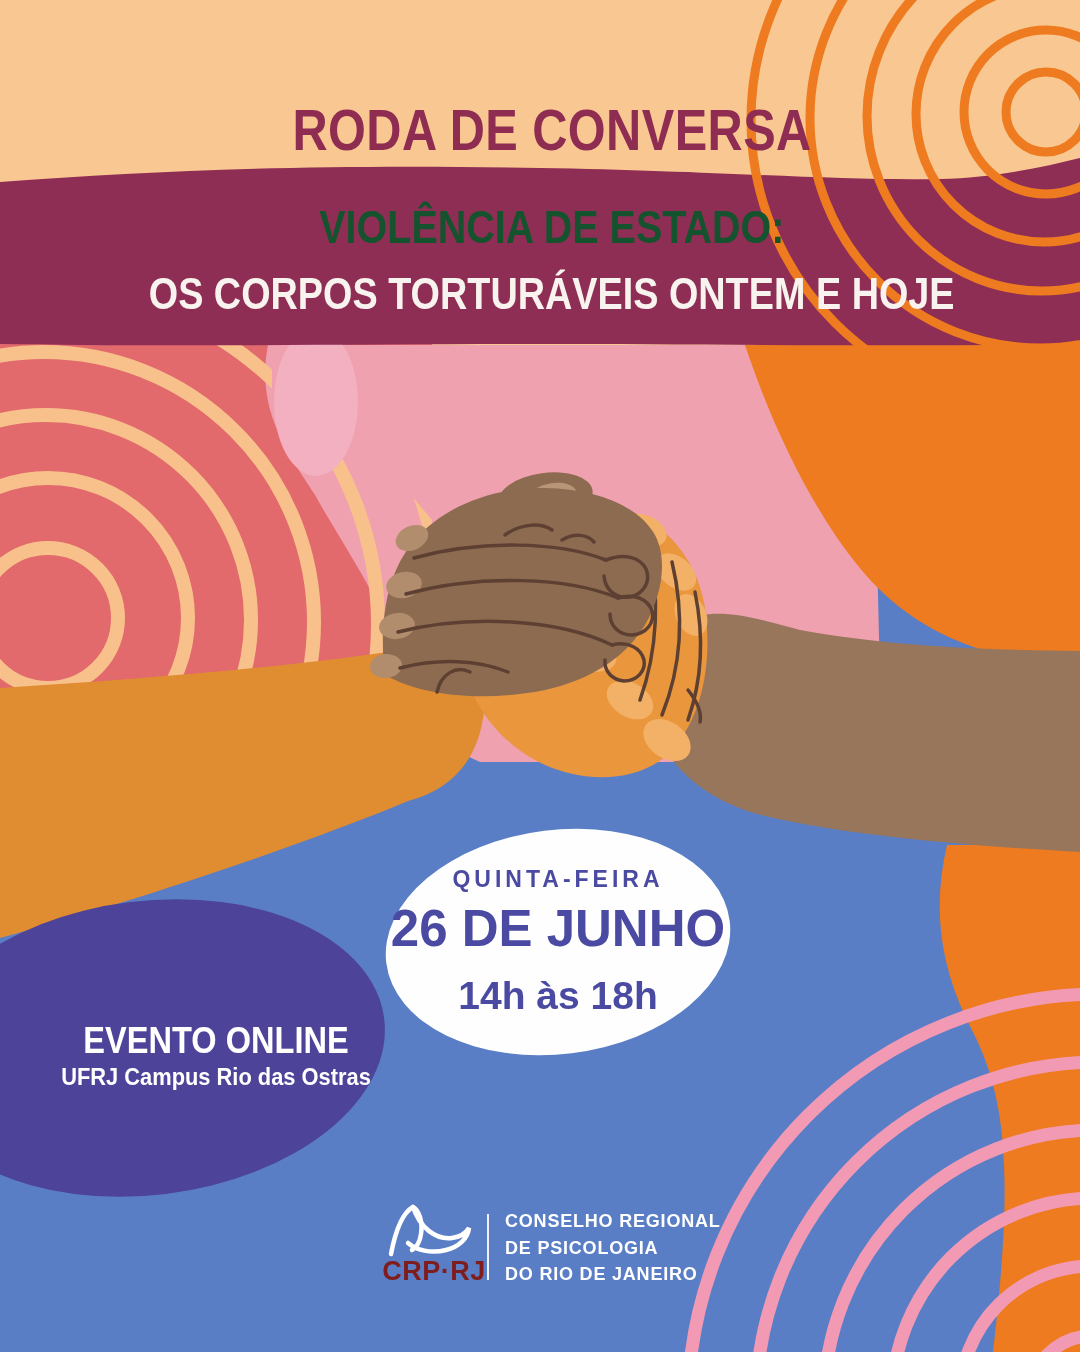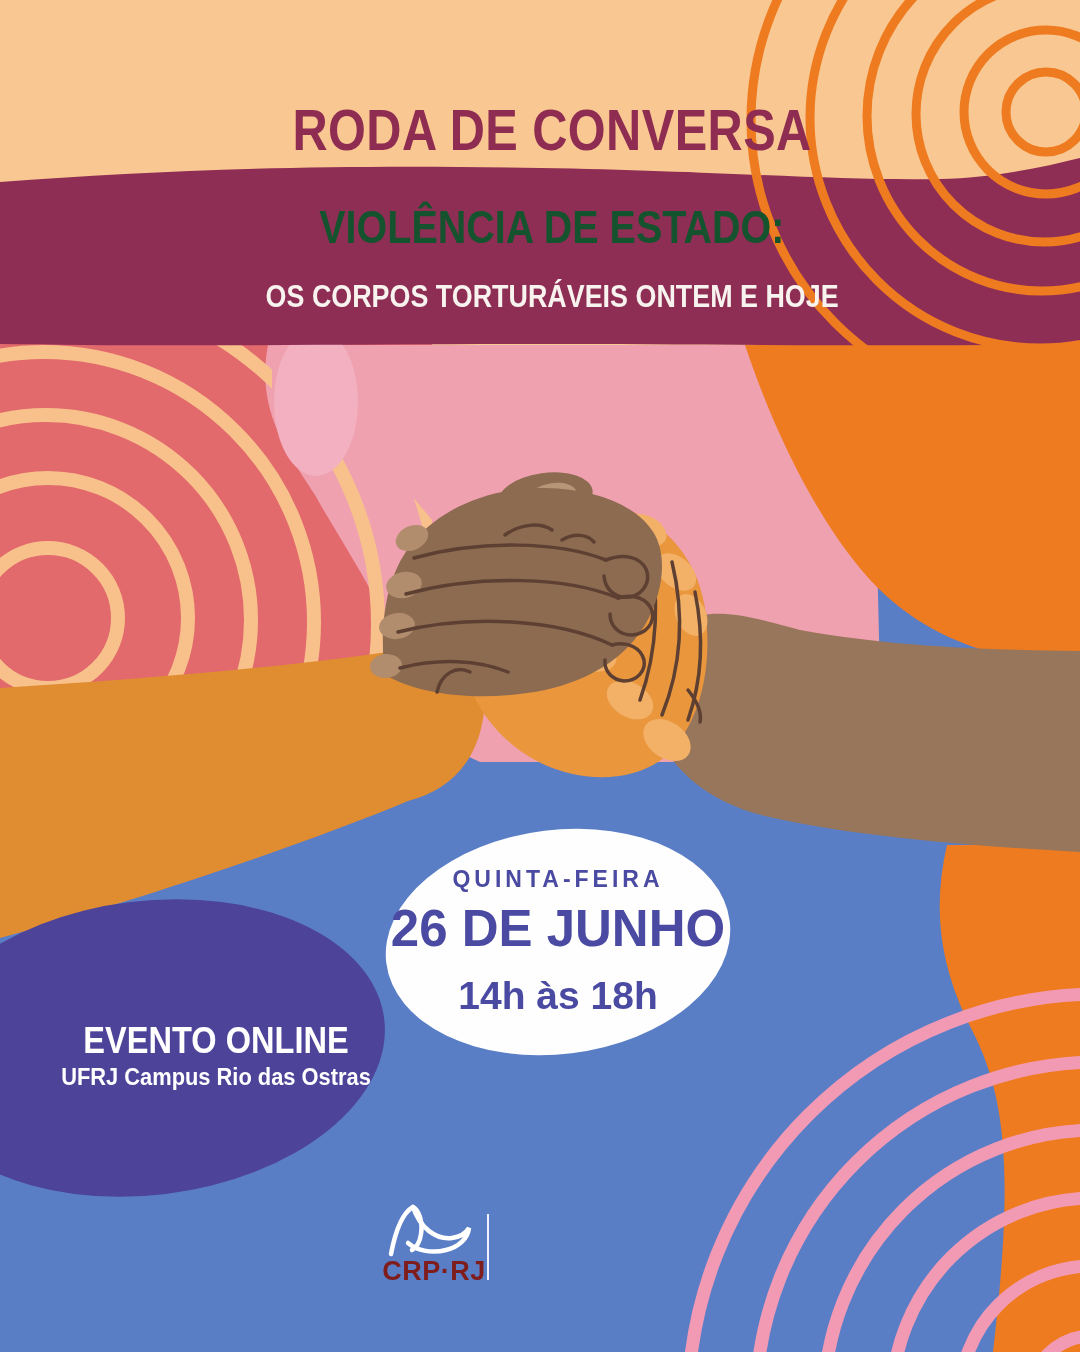--- a/index.html
+++ b/index.html
@@ -10,21 +10,21 @@
     font-family:"Liberation Sans", sans-serif;
     background:#f9c791;
   }
   .art{position:absolute;inset:0;width:100%;height:100%;display:block;}
   .txt{position:absolute;margin:0;white-space:nowrap;padding-left:24px;}
   .cx{left:0;right:0;text-align:center;}
   .squeeze{display:inline-block;transform:scaleX(.84);transform-origin:center;}
   .squeeze2{display:inline-block;transform:scaleX(.93);transform-origin:center;}
   .kicker{top:96px;font-size:58px;font-weight:bold;color:#8e2c52;letter-spacing:.5px;}
   .band1{top:199px;font-size:47px;font-weight:bold;color:#14532d;}
-  .band2{top:278px;font-size:32px;font-weight:bold;color:#f8f3ee;}
+  .band2{top:268px;font-size:45px;font-weight:bold;color:#f8f3ee;}
   .sub{top:362px;font-size:31px;font-weight:bold;color:#8e2c52;line-height:37px;white-space:normal;}
   .oval-text{position:absolute;left:388px;width:340px;top:866px;text-align:center;color:#4a4aa2;}
   .oval-text .weekday{font-size:23px;font-weight:bold;letter-spacing:4px;margin:0 0 6px 0;}
   .oval-text .date{font-size:51px;font-weight:bold;margin:0 0 4px 0;}
   .oval-text .time{font-size:39px;font-weight:bold;margin:16px;}
   .event-block{position:absolute;left:16px;width:400px;top:1020px;text-align:center;color:#ffffff;}
   .event-block .mode{font-size:37px;font-weight:bold;margin:0;transform:scaleX(.88);transform-origin:center;}
   .event-block .venue{font-size:23px;font-weight:bold;margin:2px 0 0 0;transform:scaleX(.95);transform-origin:center;}
   .logo-acronym{position:absolute;left:374px;width:120px;top:1256px;text-align:center;
     color:#7f1d1d;font-size:27px;font-weight:bold;letter-spacing:.5px;}
@@ -186,14 +186,19 @@
     <p class="time">14h às 18h</p>
   </div>
 
   <div class="event-block">
     <p class="mode">EVENTO ONLINE</p>
     <p class="venue">UFRJ Campus Rio das Ostras</p>
   </div>
 
   <div class="logo-acronym">CRP·RJ</div>
   <div class="logo-divider"></div>
+  <div class="logo-org">
+    <span>CONSELHO REGIONAL</span><br>
+    <span>DE PSICOLOGIA</span><br>
+    <span>DO RIO DE JANEIRO</span>
+  </div>
 
 </div>
 
 </body></html>

